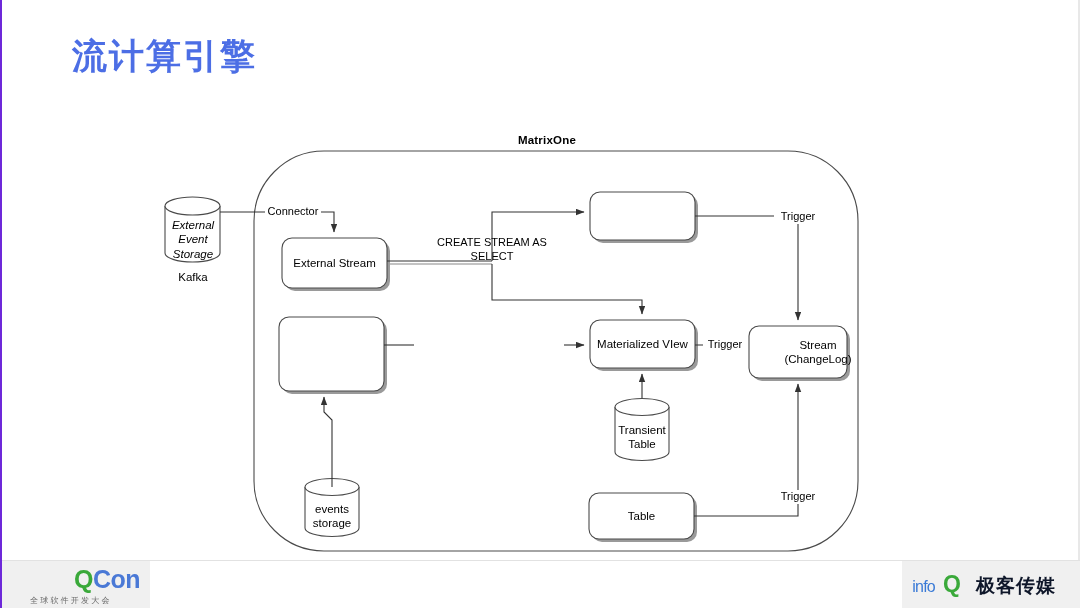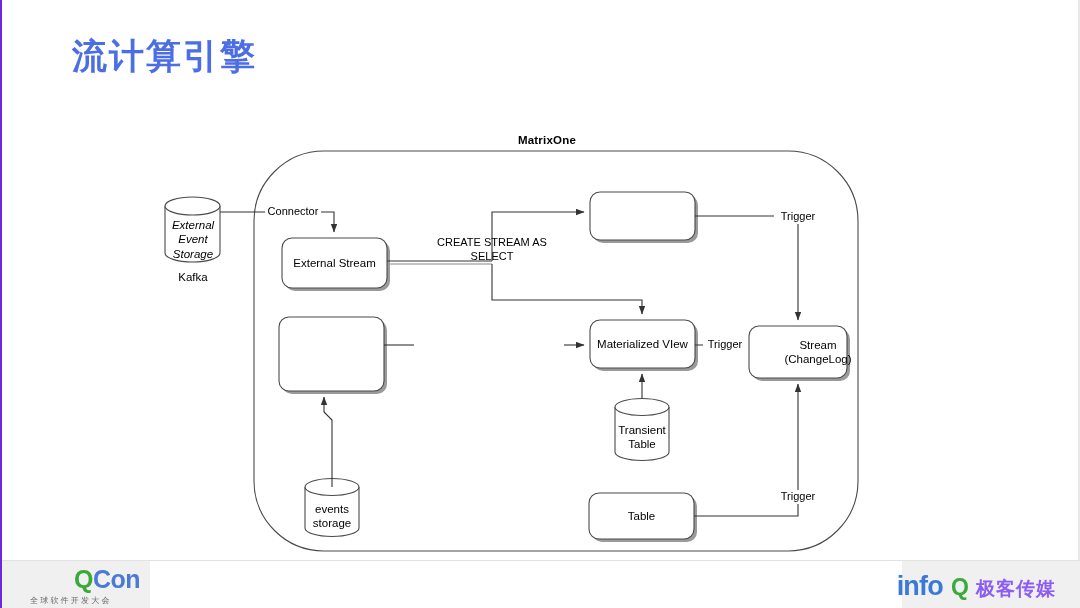--- a/index.html
+++ b/index.html
@@ -115,39 +115,40 @@
   }
   .infoq-logo {
     position: absolute;
     right: 26px;
     top: 12px;
     display: flex;
     align-items: baseline;
     gap: 8px;
   }
   .infoq-info {
-    font-size: 27px;
-    font-weight: 700;
+    font-size: 16px;
+    font-weight: 400;
     color: #3a7ad6;
     letter-spacing: -0.8px;
     line-height: 1;
   }
   .infoq-q {
     font-size: 23px;
     font-weight: 700;
     color: #3aa93a;
     letter-spacing: -0.8px;
     line-height: 1;
   }
   .infoq-cn {
     font-size: 19px;
     font-weight: 700;
-    color: #8b5cf6;
+    color: #0f172a;
     letter-spacing: 1px;
     line-height: 1;
+    margin-left: 8px;
   }
 </style>
 </head>
 <body>
 
 <div class="slide">
 
   <div class="slide-title">流计算引擎</div>
 
   <div class="diagram">

